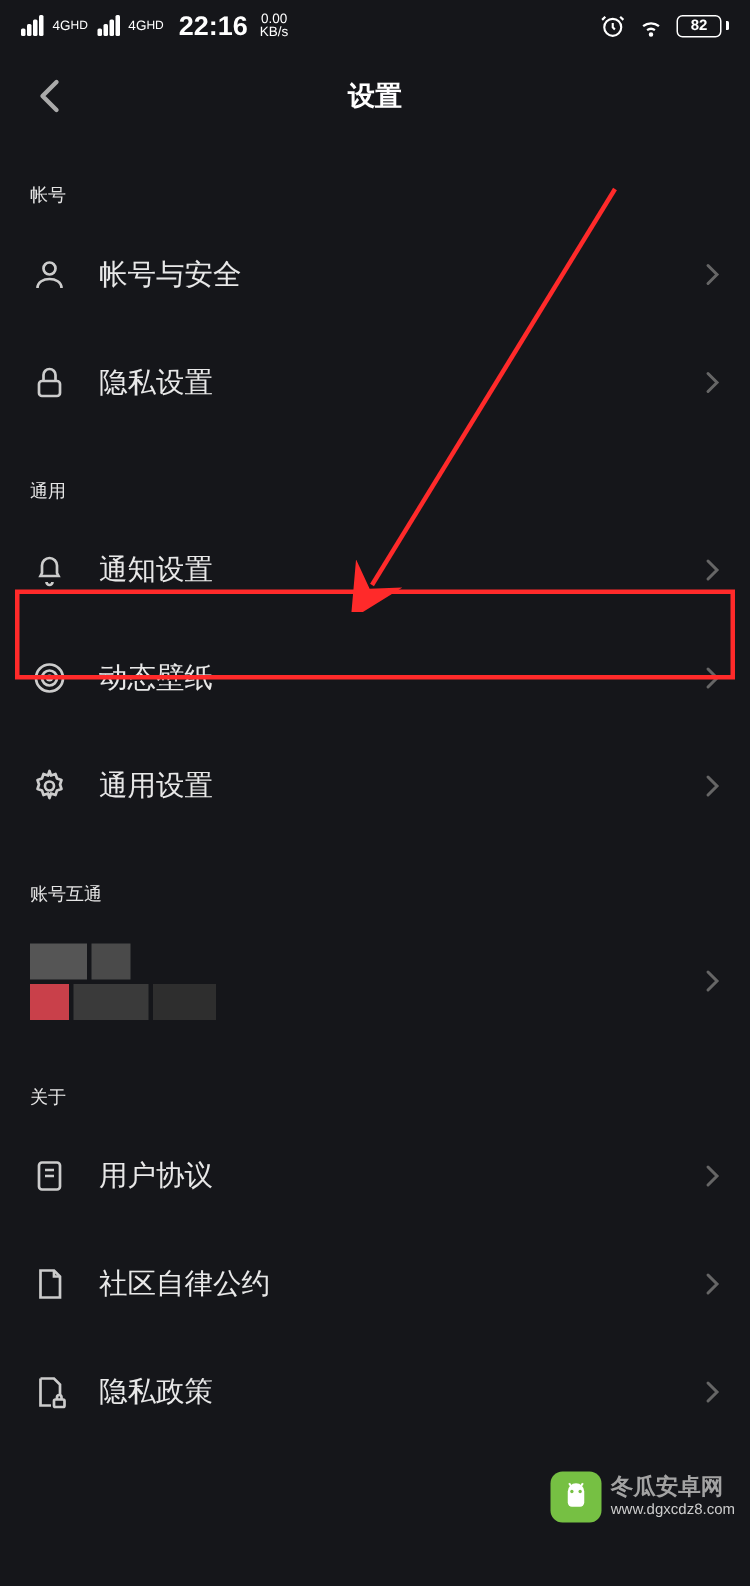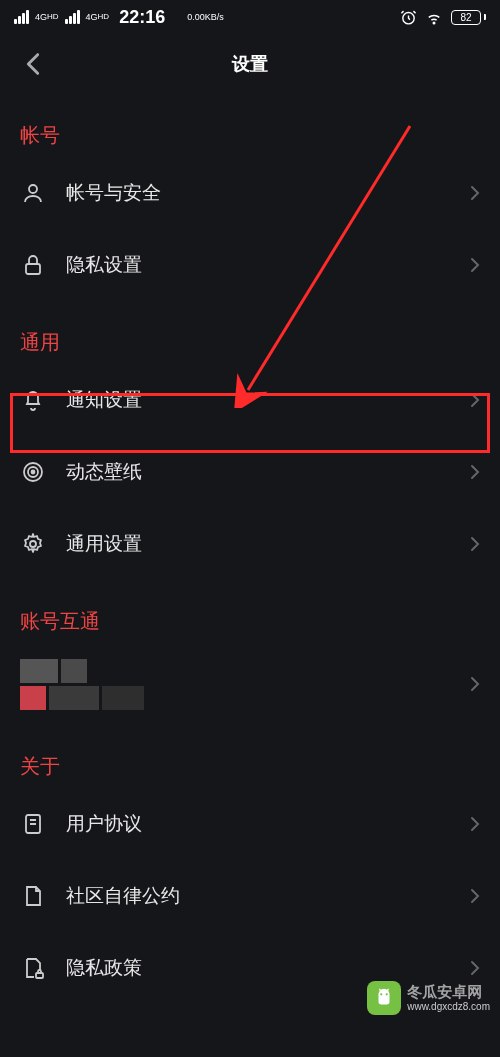--- a/index.html
+++ b/index.html
@@ -49,23 +49,23 @@
     }
     .status-time {
       font-size: 18px;
       font-weight: 600;
       margin-left: 4px;
     }
     .status-speed {
       font-size: 9px;
       line-height: 1;
       display: flex;
-      flex-direction: row;
-      align-items: center;
-      margin-left: 16px;
+      flex-direction: column;
+      align-items: center;
+      margin-left: 2px;
     }
     .status-right {
       display: flex;
       align-items: center;
       gap: 8px;
     }
     .battery {
       display: flex;
       align-items: center;
       gap: 3px;
@@ -73,21 +73,21 @@
     .battery-body {
       width: 30px;
       height: 15px;
       border: 1.5px solid #fff;
       border-radius: 4px;
       position: relative;
       display: flex;
       align-items: center;
       justify-content: center;
       font-size: 10px;
-      font-weight: 400;
+      font-weight: 700;
     }
     .battery-cap {
       width: 2px;
       height: 6px;
       background: #fff;
       border-radius: 0 1px 1px 0;
     }
     .navbar {
       height: 60px;
       display: flex;
@@ -103,22 +103,22 @@
     }
     .nav-title {
       font-size: 18px;
       font-weight: 600;
       margin: 16px auto;
     }
     .section {
       padding: 0 20px;
     }
     .section-header {
-      color: #ef4444;
-      font-size: 20px;
+      color: #e5e5e5;
+      font-size: 12px;
       padding: 28px 0 8px;
     }
     .list-item {
       display: flex;
       align-items: center;
       height: 72px;
       cursor: pointer;
     }
     .item-icon {
       width: 26px;

